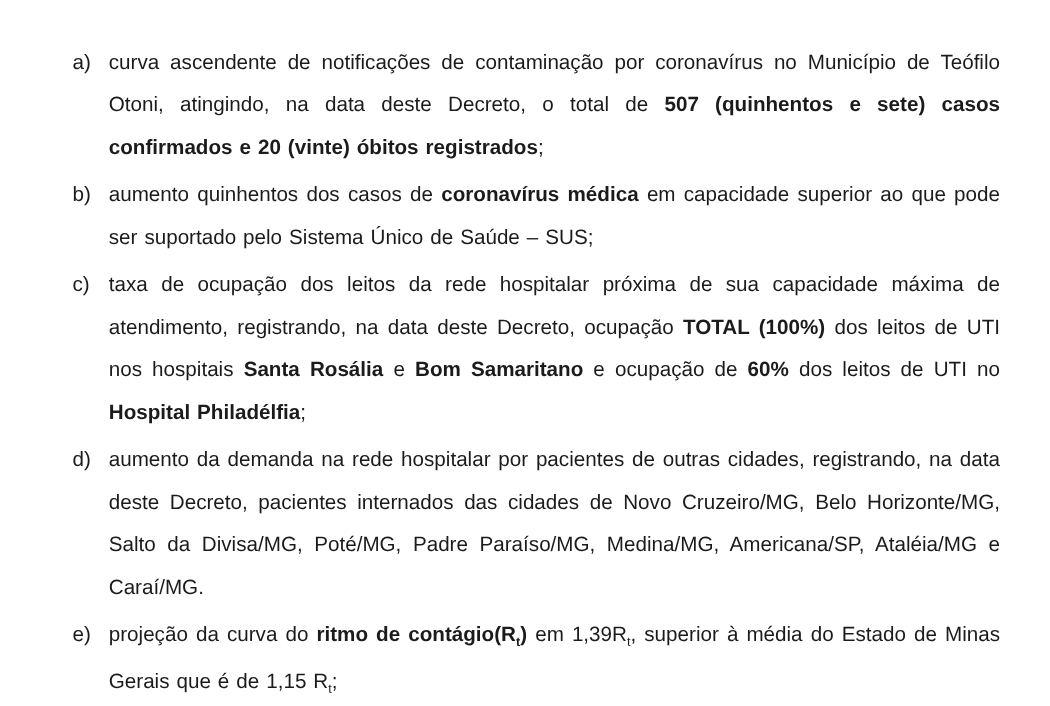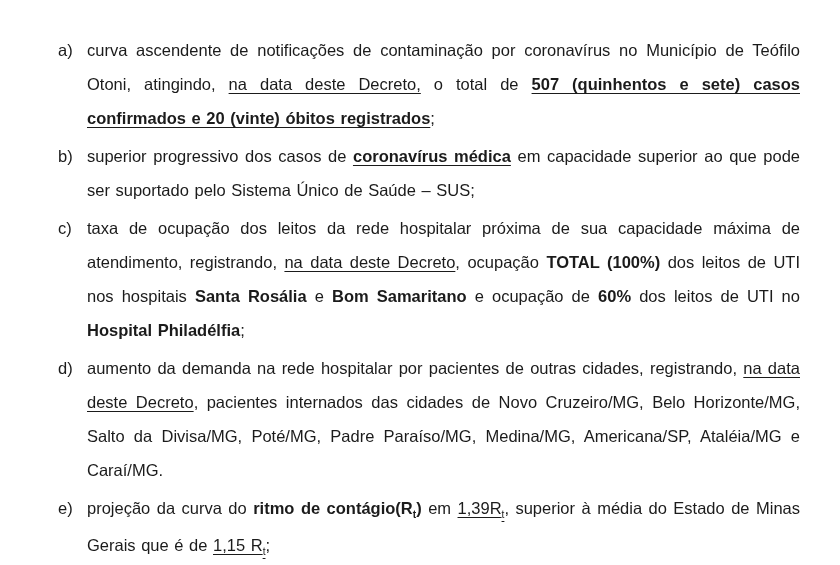--- a/index.html
+++ b/index.html
@@ -30,32 +30,31 @@
     margin: 0 0 4px 0;
     word-spacing: 1px;
   }
   .item-label {
     position: absolute;
     left: 0;
     top: 0;
   }
   .run-b { font-weight: bold; }
   .run-u {
-    text-decoration: underline;
     text-underline-offset: 3px;
     text-decoration-thickness: 1.4px;
   }
   .run-sub {
     font-size: 0.62em;
     position: relative;
     top: 4px;
   }
 </style>
 </head>
 <body>
 
 <div class="doc" id="decree-doc">
     <div class="item"><span class="item-label">a)</span><span class="">curva ascendente de notificações de contaminação por coronavírus no Município de Teófilo Otoni, atingindo, </span><span class="run-u">na data deste Decreto,</span><span class=""> o total de </span><span class="run-b run-u">507 (quinhentos e sete) casos confirmados e 20 (vinte) óbitos registrados</span><span class="">;</span></div>
-    <div class="item"><span class="item-label">b)</span><span class="">superior progressivo dos casos de </span><span class="run-b run-u">coronavírus médica</span><span class=""> em capacidade superior ao que pode ser suportado pelo Sistema Único de Saúde – SUS;</span></div>
+    <div class="item"><span class="item-label">b)</span><span class="">aumento quinhentos dos casos de </span><span class="run-b run-u">coronavírus médica</span><span class=""> em capacidade superior ao que pode ser suportado pelo Sistema Único de Saúde – SUS;</span></div>
     <div class="item"><span class="item-label">c)</span><span class="">taxa de ocupação dos leitos da rede hospitalar próxima de sua capacidade máxima de atendimento, registrando, </span><span class="run-u">na data deste Decreto</span><span class="">, ocupação </span><span class="run-b">TOTAL (100%)</span><span class=""> dos leitos de UTI nos hospitais </span><span class="run-b">Santa Rosália</span><span class=""> e </span><span class="run-b">Bom Samaritano</span><span class=""> e ocupação de </span><span class="run-b">60%</span><span class=""> dos leitos de UTI no </span><span class="run-b">Hospital Philadélfia</span><span class="">;</span></div>
     <div class="item"><span class="item-label">d)</span><span class=""> aumento da demanda na rede hospitalar por pacientes de outras cidades, registrando, </span><span class="run-u">na data deste Decreto</span><span class="">, pacientes internados das cidades de Novo Cruzeiro/MG, Belo Horizonte/MG, Salto da Divisa/MG, Poté/MG, Padre Paraíso/MG, Medina/MG, Americana/SP, Ataléia/MG e Caraí/MG.</span></div>
     <div class="item"><span class="item-label">e)</span><span class="">projeção da curva do </span><span class="run-b">ritmo de contágio(R</span><span class="run-b run-sub">t</span><span class="run-b">)</span><span class=""> em </span><span class="run-u">1,39R</span><span class="run-u run-sub">t</span><span class="">, superior à média do Estado de Minas Gerais que é de </span><span class="run-u">1,15 R</span><span class="run-u run-sub">t</span><span class="">;</span></div>
   </div>
 
 </body></html>

